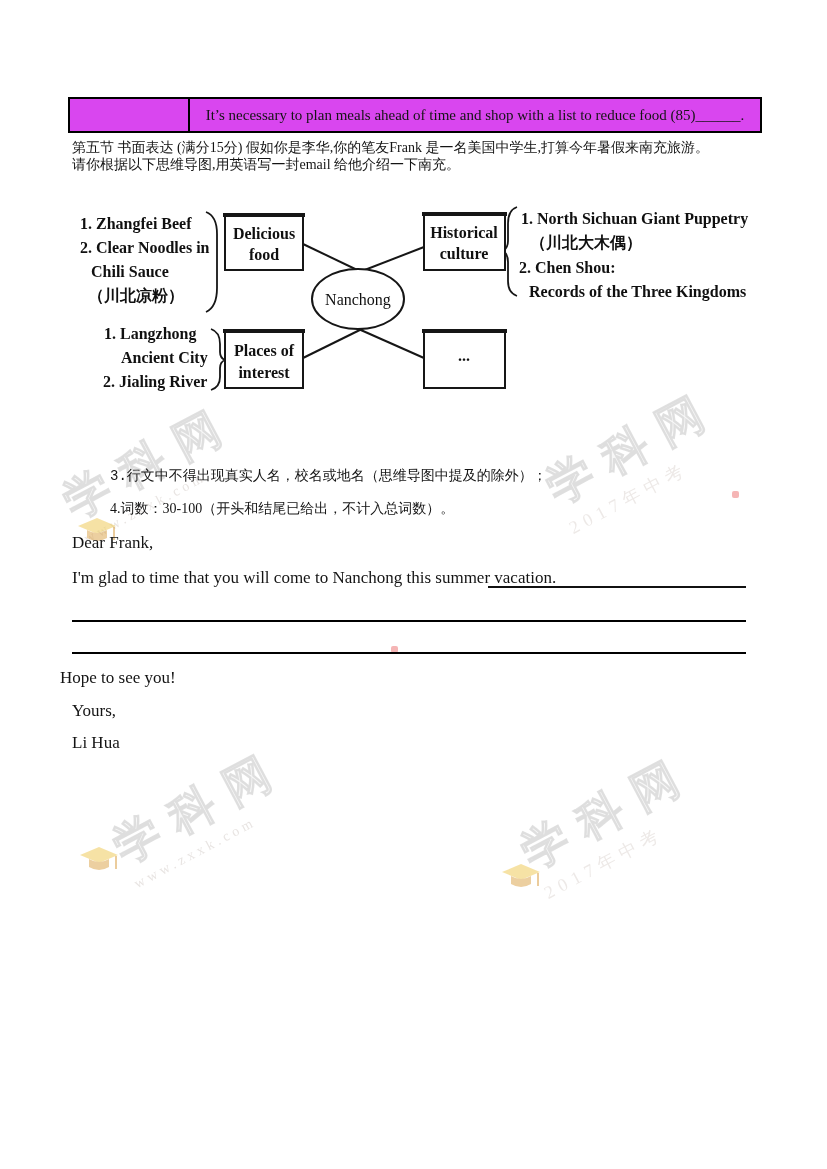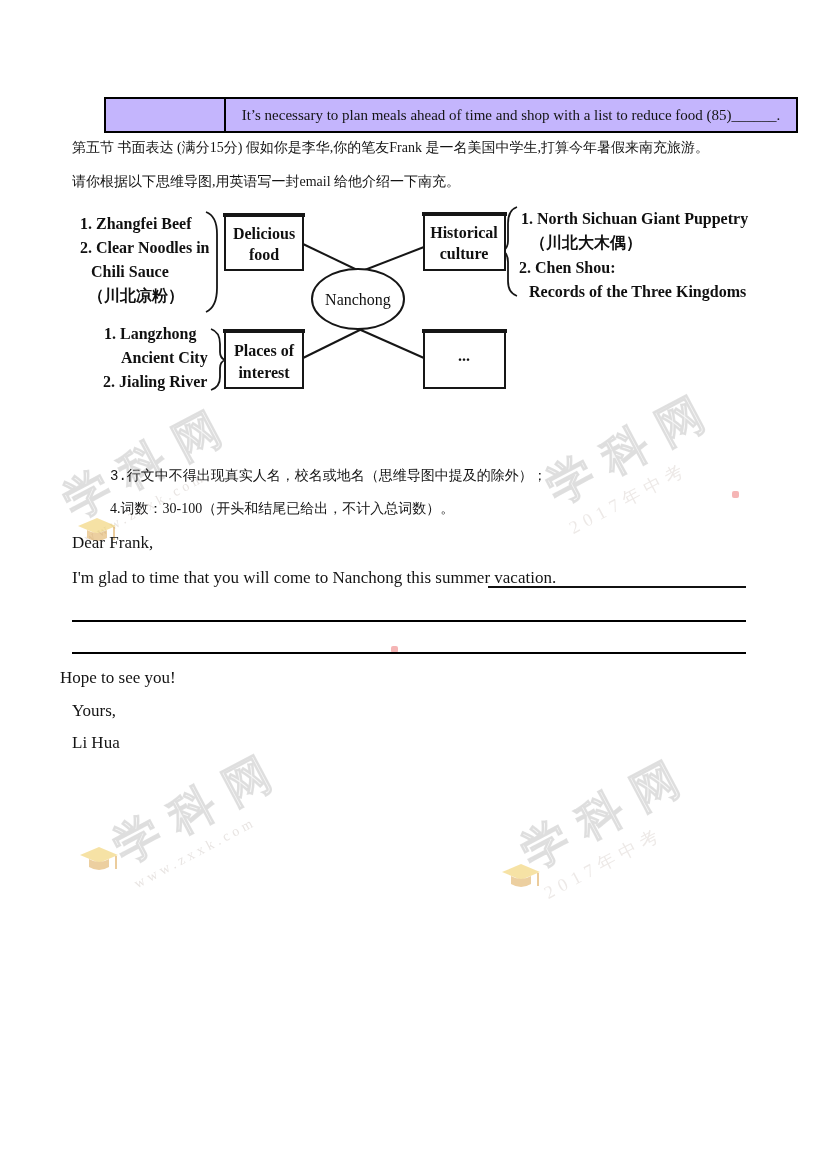--- a/index.html
+++ b/index.html
@@ -5,28 +5,28 @@
   html,body{margin:0;padding:0;background:#ffffff;}
   .page{
     position:relative;width:827px;height:1169px;background:#ffffff;
     font-family:"Liberation Serif","DejaVu Serif",serif;color:#141414;
     overflow:hidden;
   }
   .abs{position:absolute;}
   .z1{z-index:2;}
   
   .top-table{left:68px;top:97px;width:694px;height:36px;border:2px solid #000;
-    display:flex;box-sizing:border-box;background:#c4b5fd;margin-left:36px;}
+    display:flex;box-sizing:border-box;background:#d946ef;}
   .cell-left{width:120px;border-right:2px solid #000;box-sizing:border-box;}
   .cell-right{flex:1;display:flex;align-items:center;justify-content:center;
     font-size:15px;white-space:nowrap;}
   
   .cn{font-size:14px;white-space:nowrap;}
   .intro1{left:72px;top:139px;}
-  .intro2{left:72px;top:173px;}
+  .intro2{left:72px;top:156px;}
   .req1{left:72px;top:400px;}
   .req2{left:110px;top:434px;}
   .req3{left:110px;top:467px;font-family:Liberation Mono, monospace;}
   .req4{left:110px;top:500px;}
   
   .letter{font-size:17px;white-space:nowrap;}
   .dear{left:72px;top:533px;}
   .opening{left:72px;top:568px;}
   .open-underline{left:488px;top:569px;width:258px;height:17px;
     border-bottom:2px solid #111;}

